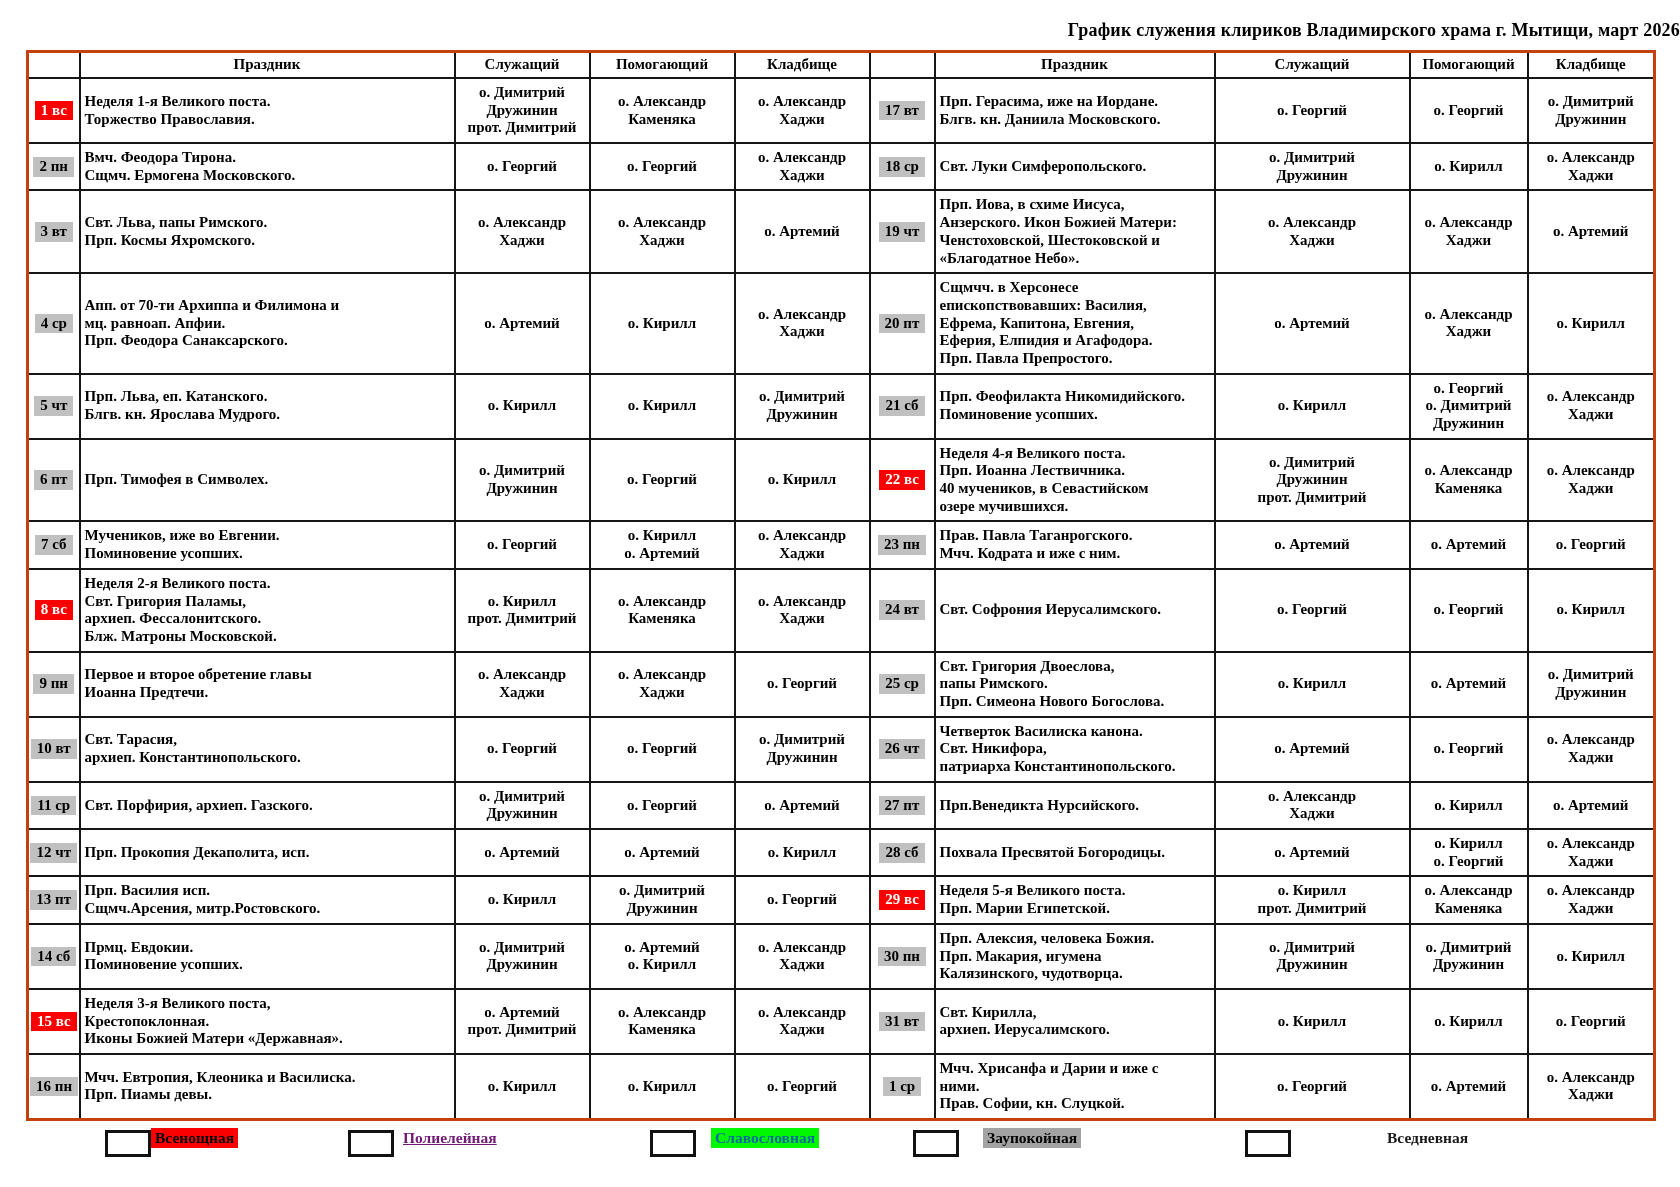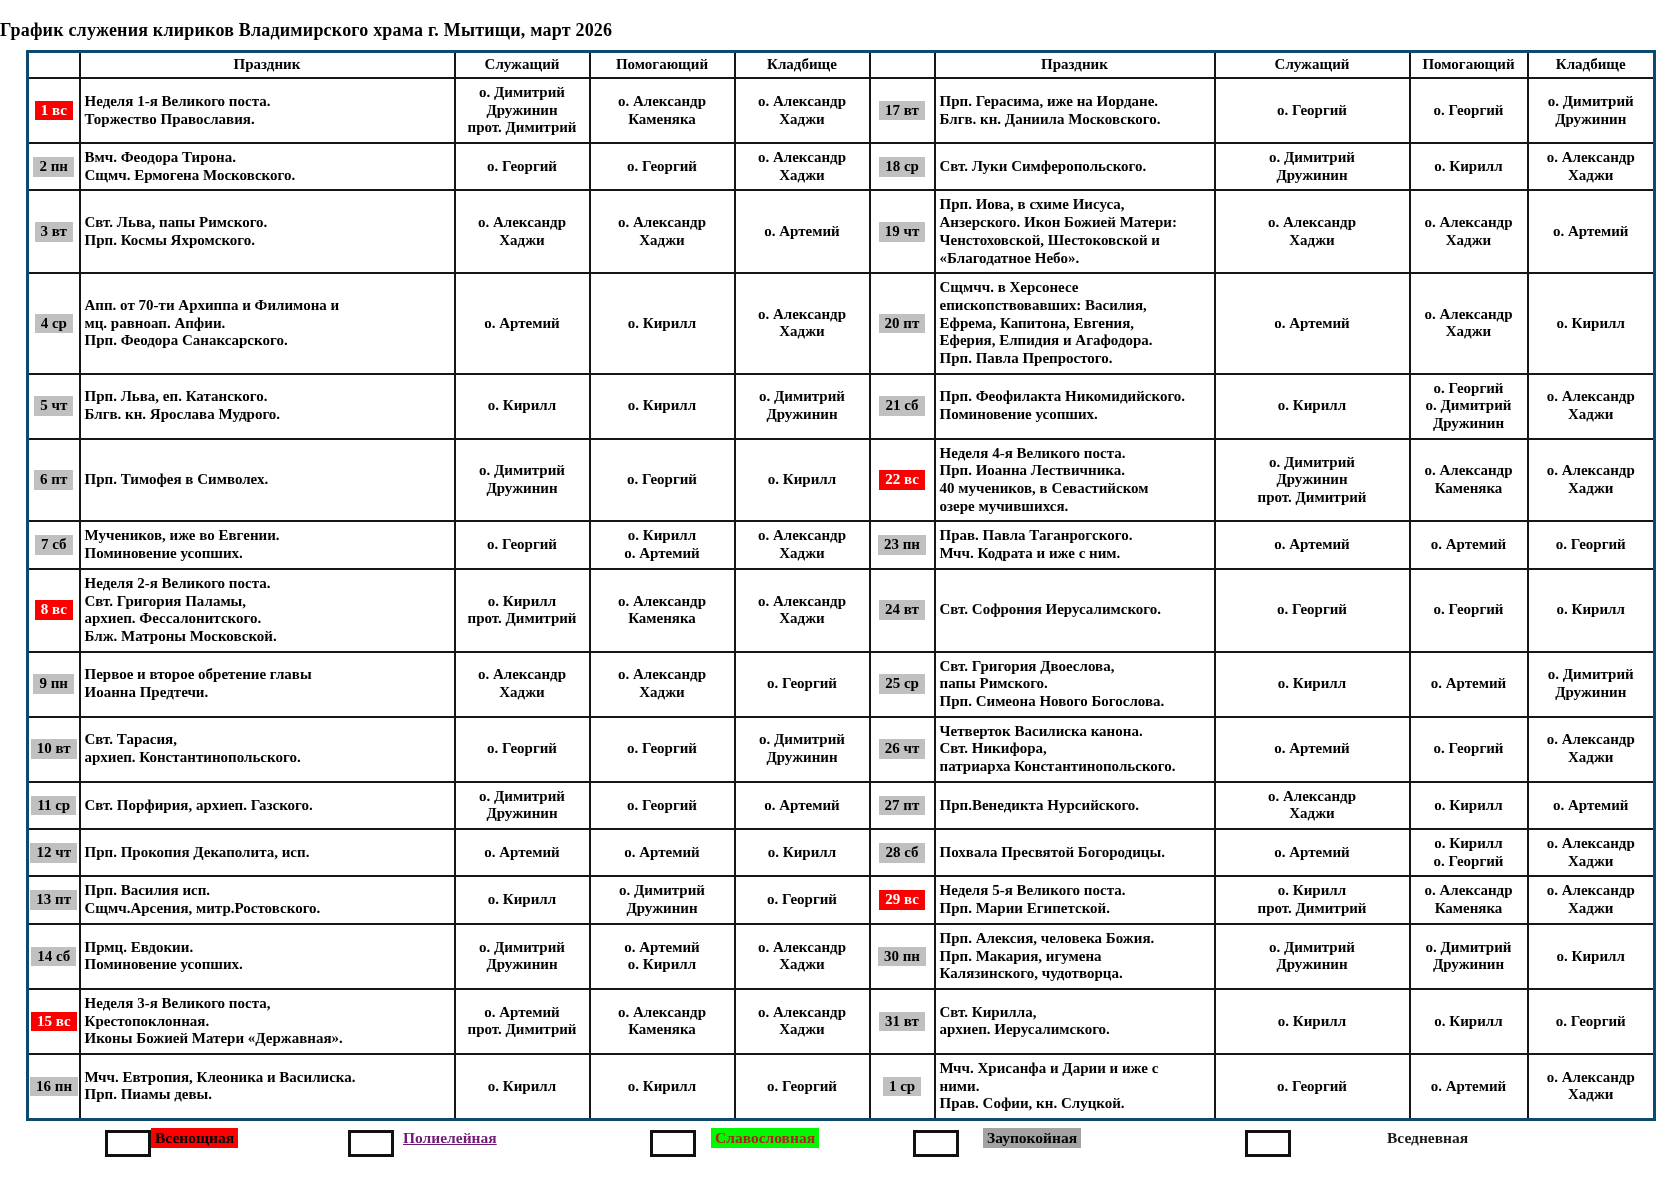--- a/index.html
+++ b/index.html
@@ -2,27 +2,27 @@
 <html><head>
 <meta charset="utf-8">
 <style>
   html,body{margin:0;padding:0;background:#ffffff;}
   body{
     width:1680px;height:1187px;overflow:hidden;
     font-family:"Liberation Serif","DejaVu Serif",serif;
     color:#000;
   }
   .page-title{
-    text-align:left;font-weight:bold;font-size:18px;
+    text-align:right;font-weight:bold;font-size:18px;
     margin:20px 0 9px 0;letter-spacing:.2px;
   }
   table.sched{
     table-layout:fixed;border-collapse:collapse;
     width:1627px;margin-left:26px;
-    border:3px solid #0c4a6e;
+    border:3px solid #c2410c;
   }
   .sched th,.sched td{
     border:2px solid #161616;
     font-weight:bold;font-size:15px;line-height:1.18;
     padding:5px 4px;vertical-align:middle;
     overflow:hidden;
   }
   .sched th{text-align:center;height:18px;padding:3px 2px;}
   td.day{text-align:center;padding:2px 1px;}
   .daybox{
@@ -39,21 +39,21 @@
   .lg-box{
     position:absolute;top:2px;width:40px;height:21px;
     background:#ffffff;border:3px solid #111111;
   }
   .lg-label{
     position:absolute;top:0;font-size:15.5px;font-weight:bold;
     padding:1px 4px;white-space:nowrap;
   }
   .lg-red-bg{background:#fb0000;color:#000;}
   .lg-red-text{color:#701a75;text-decoration:underline;text-align:right;}
-  .lg-green-bg{background:#00f900;color:#b91c1c;text-align:right;}
+  .lg-green-bg{background:#00f900;color:#0369a1;text-align:right;}
   .lg-gray-bg{background:#a3a3a3;color:#000;}
   .lg-plain{color:#1a1a1a;}
   .b1{left:105px;} .l1{left:151px;}
   .b2{left:348px;} .l2{left:399px;}
   .b3{left:650px;} .l3{left:711px;}
   .b4{left:913px;} .l4{left:983px;}
   .b5{left:1245px;}.l5{left:1383px;}
 </style>
 </head>
 <body>

